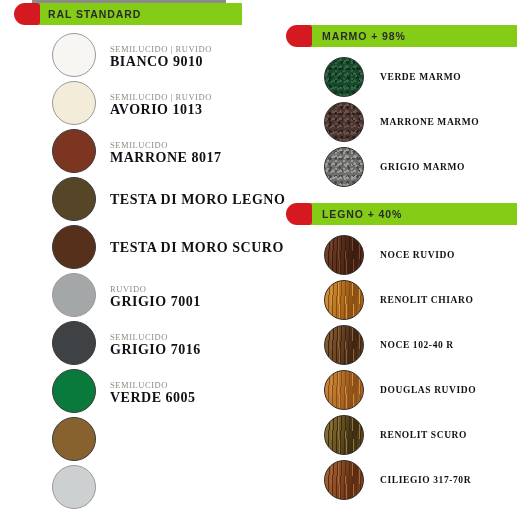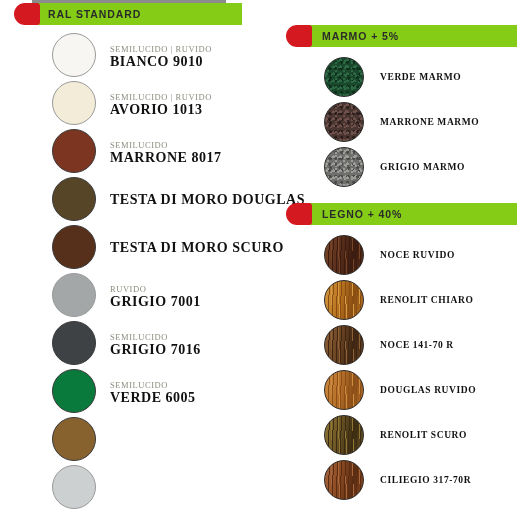--- a/index.html
+++ b/index.html
@@ -171,21 +171,21 @@
         <div class="swatch-row">
           <div class="swatch swatch-edge" style="background: rgb(123, 53, 32);"></div>
           <div class="swatch-labels">
             <div class="finish">SEMILUCIDO</div>
             <div class="cname">MARRONE 8017</div>
           </div>
         </div>
         <div class="swatch-row">
           <div class="swatch swatch-edge" style="background: rgb(87, 69, 40);"></div>
           <div class="swatch-labels">
-            <div class="cname">TESTA DI MORO DOUGLAS</div>
+            <div class="cname">TESTA DI MORO LEGNO</div>
           </div>
         </div>
         <div class="swatch-row">
           <div class="swatch swatch-edge" style="background: rgb(87, 48, 28);"></div>
           <div class="swatch-labels">
             <div class="cname">TESTA DI MORO SCURO</div>
           </div>
         </div>
         <div class="swatch-row">
           <div class="swatch swatch-outline" style="background: rgb(163, 167, 167);"></div>
@@ -215,21 +215,21 @@
           <div class="swatch swatch-outline" style="background: rgb(205, 208, 209);"></div>
         </div>
       </div>
   </div>
 
   <div class="col-right">
     <div id="right-sections">
         <div style="margin-top: 25px;">
           <div class="section-head">
             <div class="section-strip" style="left: 28px; width: 213px; padding-left: 18px;">
-              <span class="strip-text">MARMO + 5%</span>
+              <span class="strip-text">MARMO + 98%</span>
             </div>
             <div class="red-tab" style="left: 10px; top: 0px;"></div>
           </div>
           <div class="swatch-list" style="margin-top: 10px;">
             <div class="swatch-row">
               <div class="swatch swatch-edge" style="background: radial-gradient(circle at 22% 26%, rgb(45, 106, 68) 0px, rgb(45, 106, 68) 1.3px, transparent 1.6px) 0% 0% / 7px 7px, radial-gradient(circle at 62% 18%, rgb(13, 46, 27) 0px, rgb(13, 46, 27) 1.2px, transparent 1.5px) 0% 0% / 9px 9px, radial-gradient(circle at 38% 62%, rgb(45, 106, 68) 0px, rgb(45, 106, 68) 1.1px, transparent 1.4px) 0% 0% / 8px 8px, radial-gradient(circle at 78% 72%, rgb(13, 46, 27) 0px, rgb(13, 46, 27) 1.3px, transparent 1.6px) 0% 0% / 6px 6px, radial-gradient(circle at 12% 78%, rgb(45, 106, 68) 0px, rgb(45, 106, 68) 1px, transparent 1.3px) 0% 0% / 10px 10px, radial-gradient(circle at 88% 40%, rgb(45, 106, 68) 0px, rgb(45, 106, 68) 1.1px, transparent 1.4px) 0% 0% / 7px 7px, linear-gradient(rgb(25, 72, 44), rgb(25, 72, 44)) 0% 0% / 100% 100%; border: 1px solid rgb(46, 46, 46);"></div>
               <div class="swatch-labels">
                 <div class="cname">VERDE MARMO</div>
               </div>
             </div>
@@ -263,21 +263,21 @@
             </div>
             <div class="swatch-row">
               <div class="swatch swatch-edge" style="background: repeating-linear-gradient(92deg, rgb(138, 78, 19) 0px, rgb(138, 78, 19) 1px, transparent 1px, transparent 4px), repeating-linear-gradient(88deg, rgb(215, 154, 67) 0px, rgb(215, 154, 67) 1px, transparent 1px, transparent 7px), linear-gradient(100deg, rgb(215, 154, 67) 0%, rgb(184, 116, 31) 38%, rgb(138, 78, 19) 72%, rgb(184, 116, 31) 100%); border: 1px solid rgb(46, 46, 46);"></div>
               <div class="swatch-labels">
                 <div class="cname">RENOLIT CHIARO</div>
               </div>
             </div>
             <div class="swatch-row">
               <div class="swatch swatch-edge" style="background: repeating-linear-gradient(92deg, rgb(63, 38, 19) 0px, rgb(63, 38, 19) 1px, transparent 1px, transparent 4px), repeating-linear-gradient(88deg, rgb(141, 96, 54) 0px, rgb(141, 96, 54) 1px, transparent 1px, transparent 7px), linear-gradient(100deg, rgb(141, 96, 54) 0%, rgb(107, 68, 35) 38%, rgb(63, 38, 19) 72%, rgb(107, 68, 35) 100%); border: 1px solid rgb(46, 46, 46);"></div>
               <div class="swatch-labels">
-                <div class="cname">NOCE 141-70 R</div>
+                <div class="cname">NOCE 102-40 R</div>
               </div>
             </div>
             <div class="swatch-row">
               <div class="swatch swatch-edge" style="background: repeating-linear-gradient(92deg, rgb(140, 79, 24) 0px, rgb(140, 79, 24) 1px, transparent 1px, transparent 4px), repeating-linear-gradient(88deg, rgb(207, 140, 62) 0px, rgb(207, 140, 62) 1px, transparent 1px, transparent 7px), linear-gradient(100deg, rgb(207, 140, 62) 0%, rgb(181, 112, 42) 38%, rgb(140, 79, 24) 72%, rgb(181, 112, 42) 100%); border: 1px solid rgb(46, 46, 46);"></div>
               <div class="swatch-labels">
                 <div class="cname">DOUGLAS RUVIDO</div>
               </div>
             </div>
             <div class="swatch-row">
               <div class="swatch swatch-edge" style="background: repeating-linear-gradient(92deg, rgb(60, 45, 18) 0px, rgb(60, 45, 18) 1px, transparent 1px, transparent 4px), repeating-linear-gradient(88deg, rgb(143, 118, 52) 0px, rgb(143, 118, 52) 1px, transparent 1px, transparent 7px), linear-gradient(100deg, rgb(143, 118, 52) 0%, rgb(106, 84, 36) 38%, rgb(60, 45, 18) 72%, rgb(106, 84, 36) 100%); border: 1px solid rgb(46, 46, 46);"></div>

